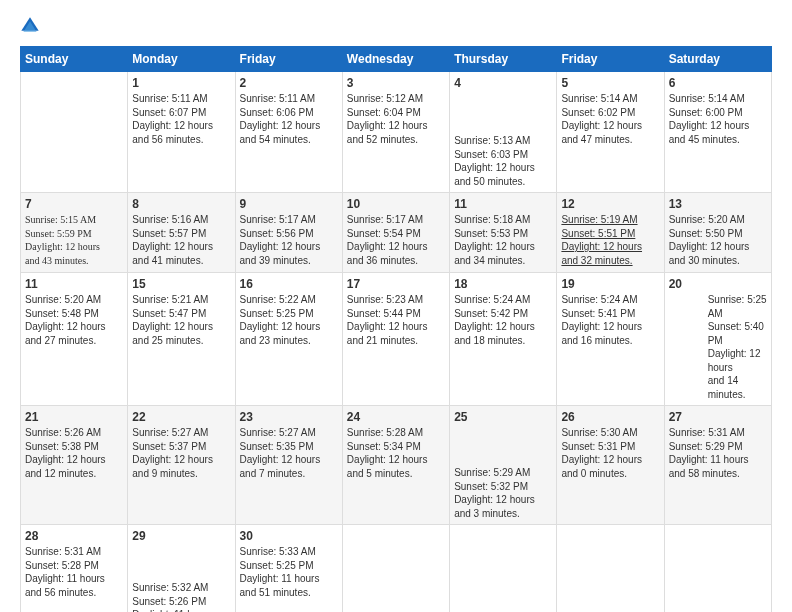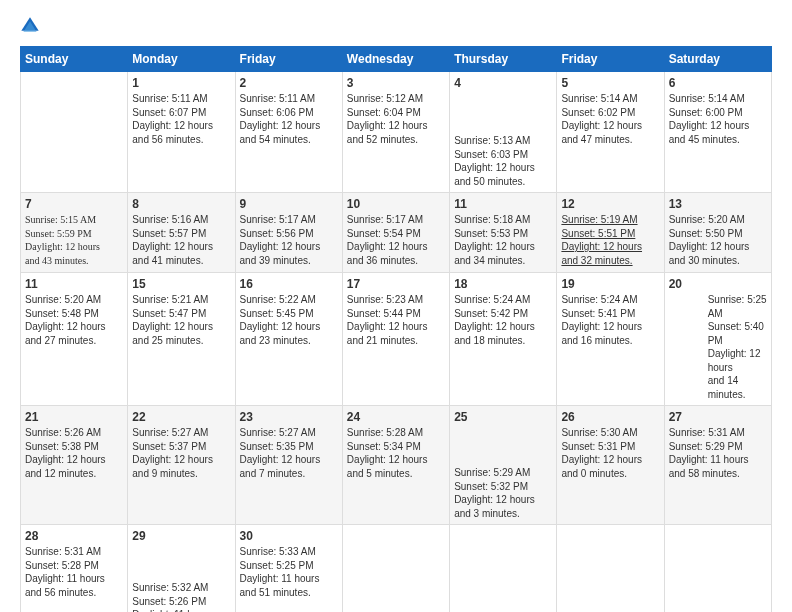--- a/index.html
+++ b/index.html
@@ -236,21 +236,21 @@
           <td>
             <span class="day-num">15</span>
             <div class="cell-content" style="white-space: pre-line;">Sunrise: 5:21 AM
 Sunset: 5:47 PM
 Daylight: 12 hours
 and 25 minutes.</div>
           </td>
           <td>
             <span class="day-num">16</span>
             <div class="cell-content" style="white-space: pre-line;">Sunrise: 5:22 AM
-Sunset: 5:45 PM
+Sunset: 5:25 PM
 Daylight: 12 hours
 and 23 minutes.</div>
           </td>
           <td>
             <span class="day-num">17</span>
             <div class="cell-content" style="white-space: pre-line;">Sunrise: 5:23 AM
 Sunset: 5:44 PM
 Daylight: 12 hours
 and 21 minutes.</div>
           </td>

